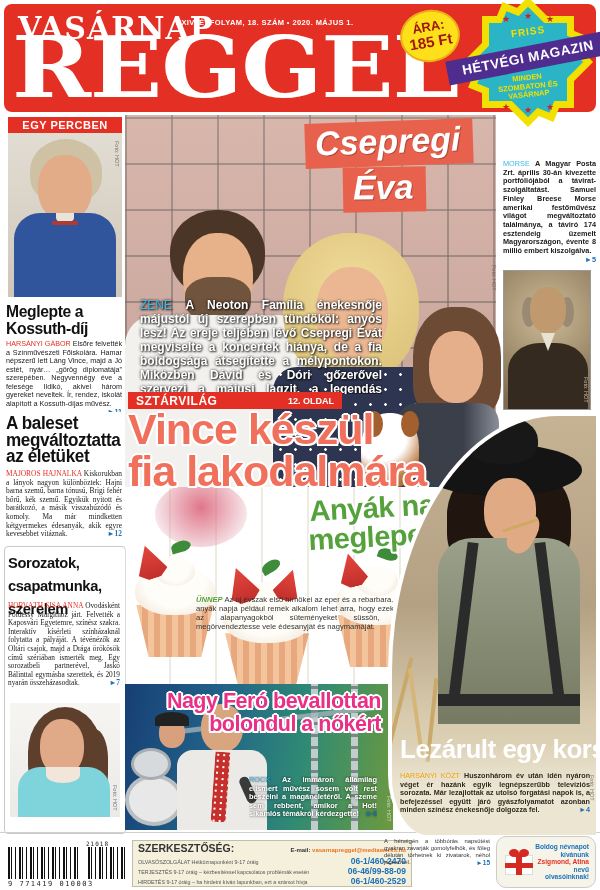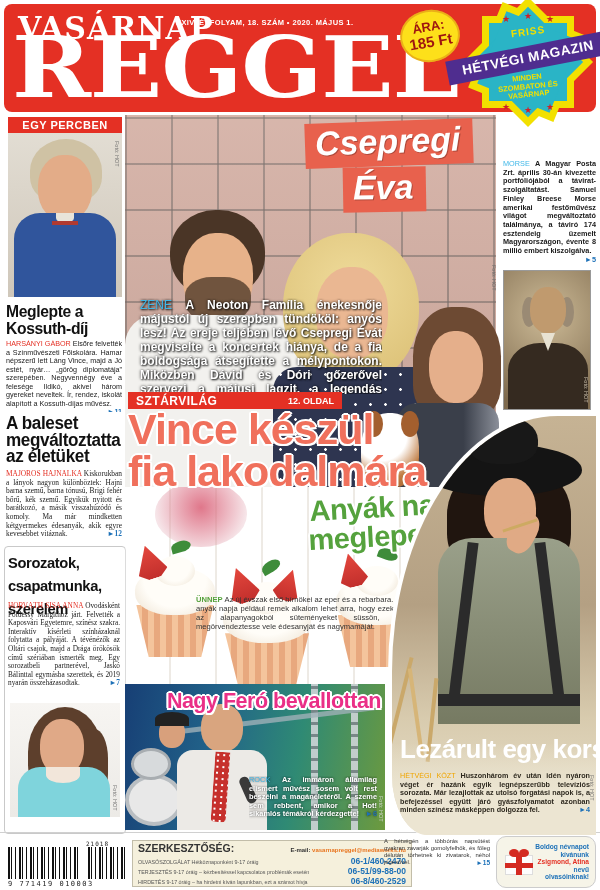--- a/index.html
+++ b/index.html
@@ -68,37 +68,37 @@
   .bighl{left:3px;top:293px;color:#f0705c;font-weight:bold;font-size:43px;line-height:42px;
          letter-spacing:-1px;z-index:6;white-space:nowrap;}
   
   .pdess{left:125px;top:487px;width:371px;height:197px;
      background:linear-gradient(#f6f0e7,#e9ddcd 70%,#dcc9ad);
      background-image:repeating-linear-gradient(90deg,rgba(255,255,255,.35) 0 44px,rgba(160,140,110,.18) 44px 46px);}
   .greenhl{color:#55a23d;font-weight:bold;text-align:center;transform:rotate(-3deg);
            font-size:29px;line-height:29px;z-index:4;letter-spacing:-.5px;}
   .dess-cap{left:71px;top:108px;width:208px;font-size:7.6px;line-height:9px;color:#333;
             text-align:justify;z-index:4;overflow:hidden;height:52px;}
-  .dess-cap .lead{color:#55a23d;}
+  .dess-cap .lead{color:#55a23d;font-style:italic;}
   .cupcake{position:absolute;}
   .cup{position:absolute;bottom:0;left:8%;width:84%;height:44%;
        background:repeating-linear-gradient(90deg,#f4c49c 0 6px,#e8a87e 6px 12px);
        clip-path:polygon(0 0,100% 0,84% 100%,16% 100%);}
   .cream{position:absolute;bottom:36%;left:6%;width:88%;height:40%;
          background:radial-gradient(ellipse at 50% 25%,#fffdf8 55%,#ece1d0);border-radius:50% 50% 45% 45%;}
   .cream2{position:absolute;bottom:60%;left:28%;width:44%;height:26%;
           background:radial-gradient(ellipse at 50% 25%,#fffdf8 55%,#ece1d0);border-radius:50%;}
   .straw{position:absolute;background:linear-gradient(#e4473d,#c22f2c);
          clip-path:polygon(50% 0,100% 80%,70% 100%,30% 100%,0 80%);}
   .mint{position:absolute;background:#3e8c3a;border-radius:60% 60% 60% 0;}
   .bowl{left:30px;top:-6px;width:92px;height:66px;border-radius:50%;
         background:radial-gradient(circle at 50% 40%,rgba(218,95,118,.85),rgba(230,180,190,.35) 75%);}
   
   .prock{left:125px;top:684px;width:260px;height:146px;
-     background:linear-gradient(100deg,#173f75 0%,#22648a 35%,#2f8a74 65%,#6d9a3e 100%);}
+     background:linear-gradient(100deg,#173f75 0%,#22648a 35%,#2f8a74 65%,#6d9a3e 100%);padding-left:8px;}
   .pinkhl{color:#ea2f87;font-weight:bold;text-align:right;font-size:21.5px;line-height:23px;
           letter-spacing:-.5px;z-index:4;}
   .rock-cap{left:124px;top:92px;width:128px;font-size:7.4px;line-height:8.6px;font-weight:bold;color:#fff;
             text-align:justify;text-shadow:0 0 3px rgba(0,0,0,.8);z-index:4;overflow:hidden;height:50px;}
   .rock-cap .lead{color:#3fb7e8;}
   .truss{position:absolute;width:7px;height:100%;
          background:repeating-linear-gradient(0deg,#cfd4d8 0 9px,#7e868c 9px 12px);opacity:.9;}
   
   .rc-hl{left:503px;top:118px;width:94px;font-size:19px;line-height:19px;}
   .rc-body{left:503px;top:160px;width:93px;font-size:7.3px;line-height:8.7px;font-weight:bold;height:108px;}
@@ -293,20 +293,21 @@
     <div class="fig" style="left:0px;top:90px;width:58px;height:52px;background:#e8e8e8;border:4px solid #b9bec2;border-radius:50%;box-sizing:border-box;"></div>
     <div class="fig" style="left:6px;top:64px;width:40px;height:32px;background:#d7dadc;border:3px solid #a8adb1;border-radius:50%;box-sizing:border-box;"></div>
 
     <div class="fig" style="left:76px;top:20px;width:42px;height:48px;background:#d9a57f;border-radius:46%;"></div>
     <div class="fig" style="left:52px;top:66px;width:90px;height:80px;background:#eceae6;border-radius:16px 16px 0 0;"></div>
     <div class="fig" style="left:88px;top:68px;width:15px;height:70px;background-color:#c6302c;background-image:radial-gradient(#fff 1px,transparent 1.4px);background-size:6px 6px;transform:rotate(4deg);border-radius:0 0 4px 4px;"></div>
     <div class="fig" style="left:118px;top:92px;width:10px;height:28px;background:#3a3a3a;border-radius:5px;transform:rotate(-24deg);"></div>
 
     <div class="abs pinkhl outline-w" style="left:28px;top:6px;width:228px;">
       <div>Nagy Feró bevallottan</div>
+      <div>bolondul a nőkért</div>
     </div>
 
     <div class="abs rock-cap">
       <span class="lead">ROCK</span><span>Az immáron államilag elismert művész sosem volt rest beszélni a magánéletéről. A szeme sem rebbent, amikor a Hot! sikamlós témákról kérdezgette!</span><span class="ref">►6</span>
     </div>
     <span class="credit" style="right:1px;bottom:8px;color:#ddd;">Fotó: HOT</span>
   </div>
 
   <div class="abs bodytxt rc-body">
     <span class="lead">MORSE</span><span>A Magyar Posta Zrt. április 30-án kivezette portfóliójából a távirat-szolgáltatást. Samuel Finley Breese Morse amerikai festőművész világot megváltoztató találmánya, a táviró 174 esztendeig üzemelt Magyarországon, évente 8 millió embert kiszolgálva.</span><span class="ref">►5</span>
@@ -334,21 +335,21 @@
     <div class="fig" style="left:110px;top:108px;width:36px;height:3px;background:#cdaa62;transform:rotate(-18deg);"></div>
 
     <div class="fig" style="left:6px;top:240px;width:4px;height:96px;background:#caa86a;transform:rotate(14deg);"></div>
     <div class="fig" style="left:22px;top:252px;width:4px;height:90px;background:#d6b578;transform:rotate(-8deg);"></div>
     <div class="fig" style="left:38px;top:262px;width:4px;height:84px;background:#caa86a;transform:rotate(6deg);"></div>
     <div class="fig" style="left:0;bottom:0;width:208px;height:92px;background:linear-gradient(rgba(236,229,210,0),#ece5d2 55%);"></div>
 
     <div class="abs whitehl" style="left:8px;top:318px;">Lezárult egy korszak</div>
 
     <div class="abs ser-cap" style="left:8px;top:356px;width:190px;height:58px;overflow:hidden;">
-      <span class="lead">HÉTVÉGI KÖZT</span><span>Huszonhárom év után idén nyáron véget ér hazánk egyik legnépszerűbb televíziós sorozata. Már lezajlottak az utolsó forgatási napok is, a befejezéssel együtt járó gyászfolyamatot azonban minden színész másképpen dolgozza fel.</span><span class="ref">►4</span>
+      <span class="lead">HARSÁNYI KÖZT</span><span>Huszonhárom év után idén nyáron véget ér hazánk egyik legnépszerűbb televíziós sorozata. Már lezajlottak az utolsó forgatási napok is, a befejezéssel együtt járó gyászfolyamatot azonban minden színész énekesnője dolgozza fel.</span><span class="ref">►4</span>
     </div>
     <span class="credit" style="right:1px;bottom:34px;">Fotó: HOT</span>
   </div>
 
   <div class="abs divider"></div>
 
   <div class="abs" style="left:8px;top:840px;width:120px;height:48px;">
     <div class="abs bcnum" style="left:78px;top:0px;font-size:6px;letter-spacing:1px;">21018</div>
     <div class="abs bars" style="left:0px;top:7px;width:72px;height:32px;"></div>
     <div class="abs bars" style="left:80px;top:7px;width:38px;height:32px;"></div>
@@ -362,25 +363,25 @@
         <span>E-mail:</span>
         <span style="color:#e8741e;">vasarnapreggel@mediaworks.hu</span>
       </span>
     </div>
     <div class="edrow">
       <span class="edlabel">OLVASÓSZOLGÁLAT Hétköznaponként 9-17 óráig</span>
       <span class="edphone">06-1/460-2470</span>
     </div>
     <div class="edrow">
       <span class="edlabel">TERJESZTÉS 9-17 óráig – kézbesítéssel kapcsolatos problémák esetén</span>
-      <span class="edphone">06-51/99-88-00</span>
+      <span class="edphone">06-46/99-88-09</span>
     </div>
     <div class="edrow">
       <span class="edlabel">HIRDETÉS 9-17 óráig – ha hirdetni kíván lapunkban, ezt a számot hívja</span>
-      <span class="edphone">06-8/460-2529</span>
+      <span class="edphone">06-1/460-2529</span>
     </div>
   </div>
 
   <div class="abs" style="left:384px;top:836px;width:106px;height:52px;">
     <div class="wtext" style="margin-top:2px;">
       <span>A hétvégén a többórás napsütést gyakran zavarják gomolyfelhők, és főleg délután törhetnek ki zivatarok, néhol jégesővel.</span>
       <span class="ref" style="font-size:6.5px;">►15</span>
     </div>
   </div>
 

